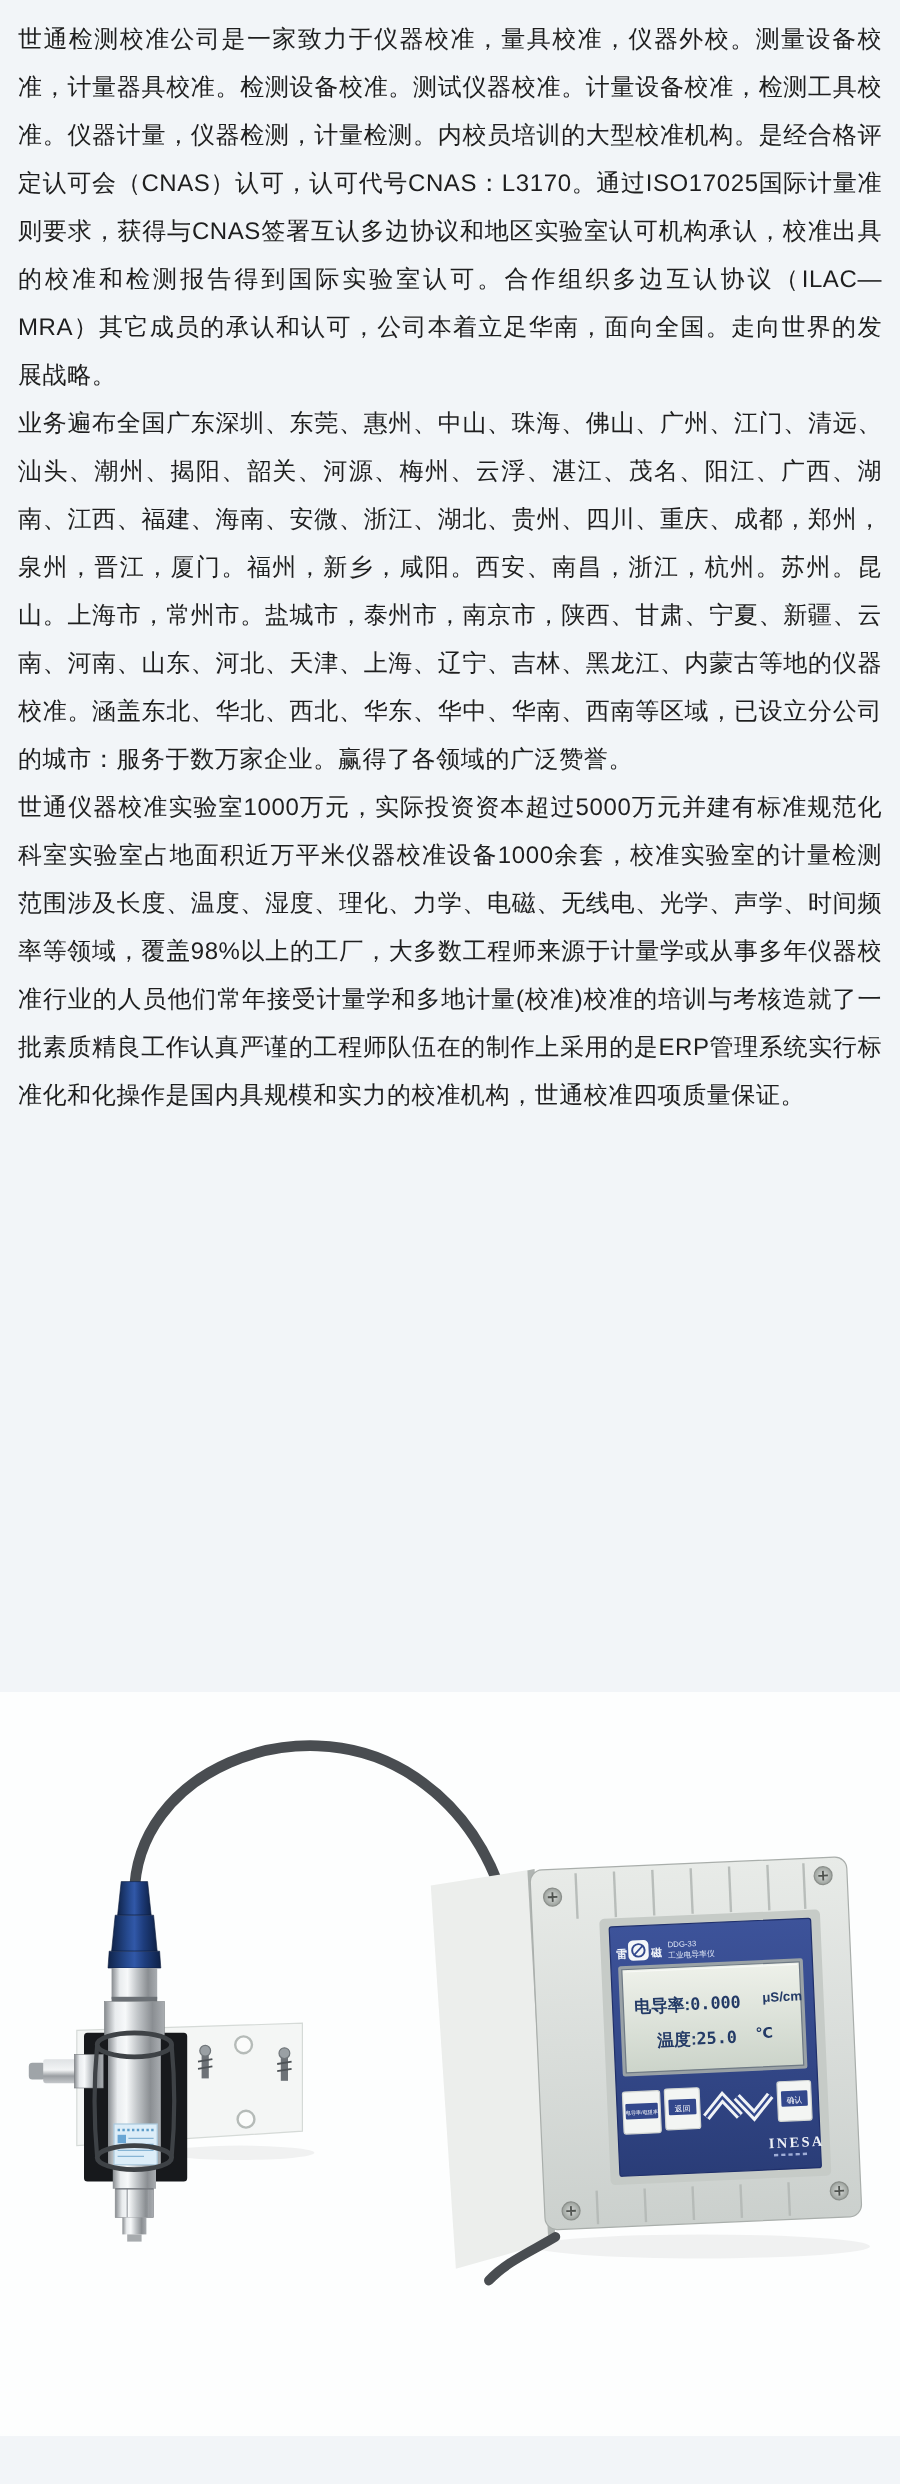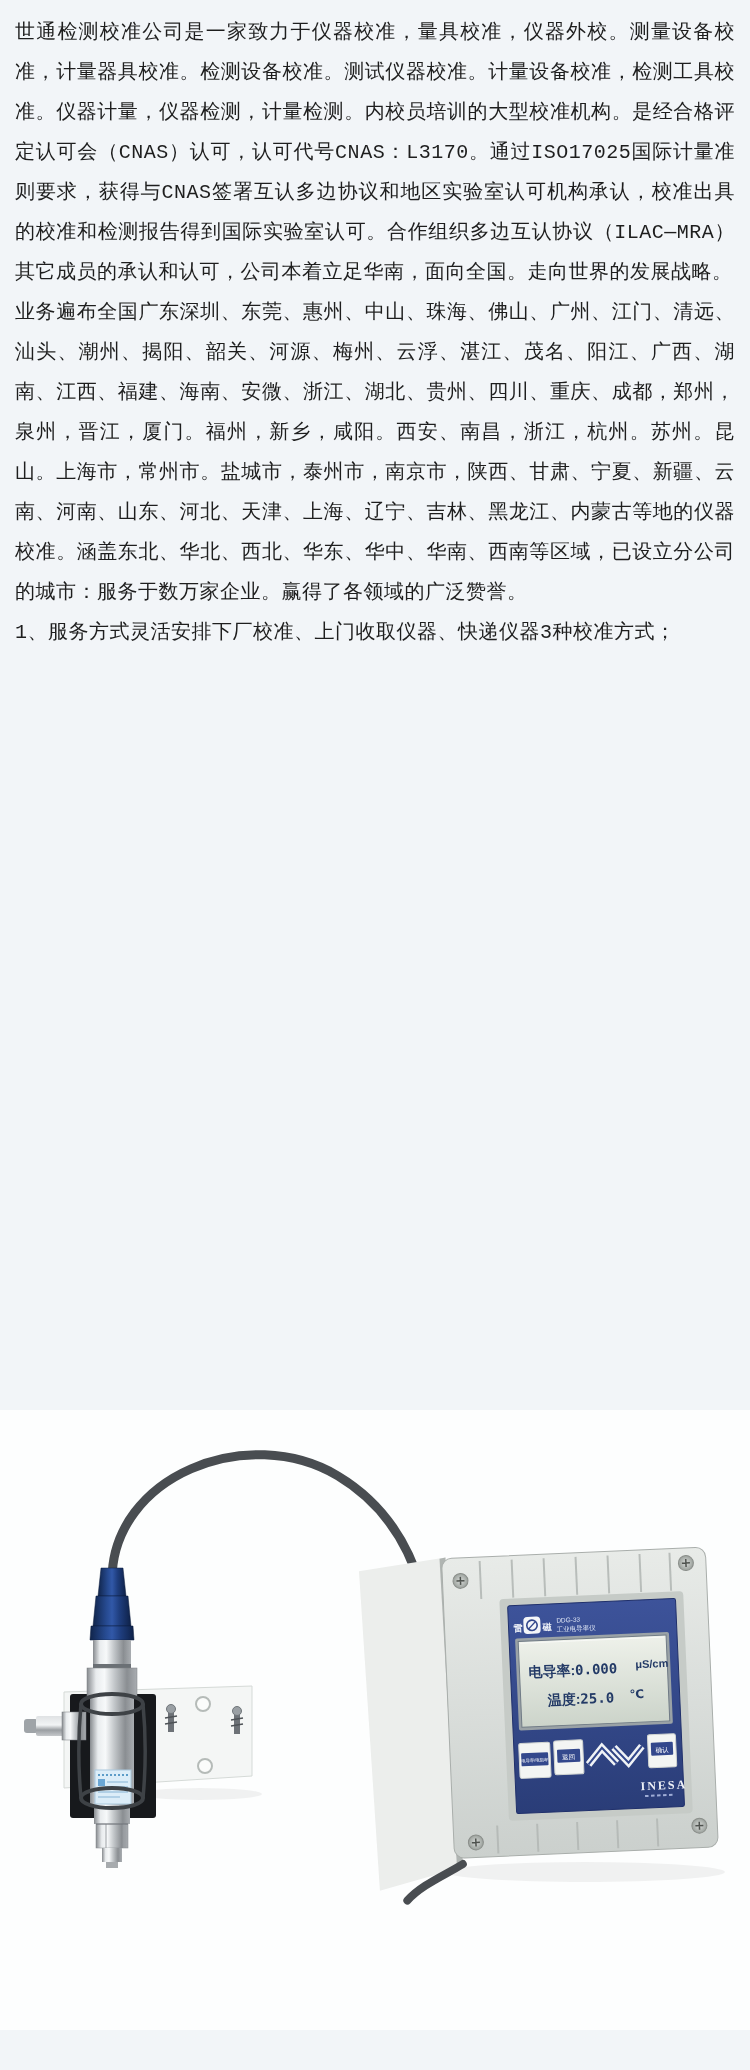--- a/index.html
+++ b/index.html
@@ -1,32 +1,32 @@
 <!DOCTYPE html>
 <html><head>
 <meta charset="utf-8">
 <style>
   html,body{margin:0;padding:0;}
   body{font-family:"Liberation Sans","DejaVu Sans",sans-serif;}
   .page{position:relative;width:750px;height:2070px;background:#f2f5f8;overflow:hidden;}
   .article{position:absolute;top:13px;left:15px;width:720px;color:#1e1e1e;
-           font-size:20px;line-height:40px;letter-spacing:.5px;text-align:justify;font-family:Liberation Mono, monospace;}
+           font-size:20px;line-height:40px;letter-spacing:.5px;text-align:justify;}
   .article p{margin:0;}
   .photo{position:absolute;top:1410px;left:0;width:750px;height:620px;margin:0;background:#fdfefe;}
   .photo svg{display:block;}
 </style>
 </head>
 <body>
 
 <div class="page">
 
   <div class="article">
     <p>世通检测校准公司是一家致力于仪器校准，量具校准，仪器外校。测量设备校准，计量器具校准。检测设备校准。测试仪器校准。计量设备校准，检测工具校准。仪器计量，仪器检测，计量检测。内校员培训的大型校准机构。是经合格评定认可会（CNAS）认可，认可代号CNAS：L3170。通过ISO17025国际计量准则要求，获得与CNAS签署互认多边协议和地区实验室认可机构承认，校准出具的校准和检测报告得到国际实验室认可。合作组织多边互认协议（ILAC—MRA）其它成员的承认和认可，公司本着立足华南，面向全国。走向世界的发展战略。</p>
     <p>业务遍布全国广东深圳、东莞、惠州、中山、珠海、佛山、广州、江门、清远、汕头、潮州、揭阳、韶关、河源、梅州、云浮、湛江、茂名、阳江、广西、湖南、江西、福建、海南、安微、浙江、湖北、贵州、四川、重庆、成都，郑州，泉州，晋江，厦门。福州，新乡，咸阳。西安、南昌，浙江，杭州。苏州。昆山。上海市，常州市。盐城市，泰州市，南京市，陕西、甘肃、宁夏、新疆、云南、河南、山东、河北、天津、上海、辽宁、吉林、黑龙江、内蒙古等地的仪器校准。涵盖东北、华北、西北、华东、华中、华南、西南等区域，已设立分公司的城市：服务于数万家企业。赢得了各领域的广泛赞誉。</p>
-    <p>1、服务方式灵活安排下厂校准、上门收取仪器、快递仪器3种校准方式；</p>
+    <p>世通仪器校准实验室1000万元，实际投资资本超过5000万元并建有标准规范化科室实验室占地面积近万平米仪器校准设备1000余套，校准实验室的计量检测范围涉及长度、温度、湿度、理化、力学、电磁、无线电、光学、声学、时间频率等领域，覆盖98%以上的工厂，大多数工程师来源于计量学或从事多年仪器校准行业的人员他们常年接受计量学和多地计量(校准)校准的培训与考核造就了一批素质精良工作认真严谨的工程师队伍在的制作上采用的是ERP管理系统实行标准化和化操作是国内具规模和实力的校准机构，世通校准四项质量保证。</p>
   </div>
 
   <figure class="photo">
     <svg viewBox="0 0 750 620" width="750" height="620" xmlns="http://www.w3.org/2000/svg">
       <defs>
         <linearGradient id="caseGrad" x1="0" y1="0" x2="0" y2="1">
           <stop offset="0" stop-color="#e8ebe8"></stop>
             <stop offset="1" stop-color="#cbd0cd"></stop>
         </linearGradient>
         <linearGradient id="blueGrad" x1="0" y1="0" x2="0" y2="1">

